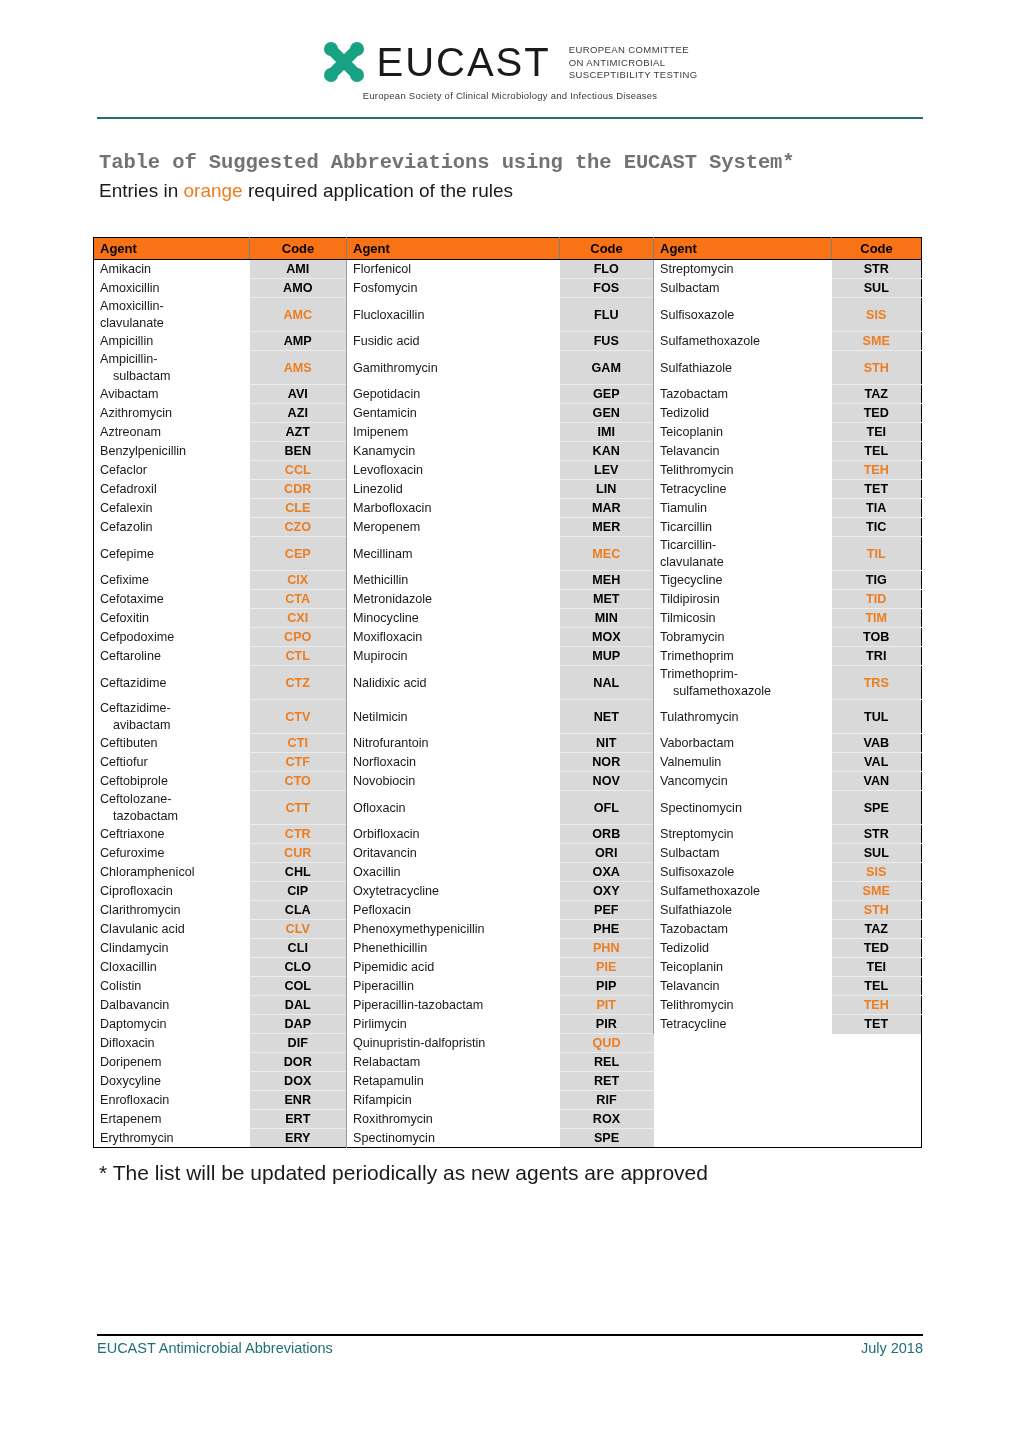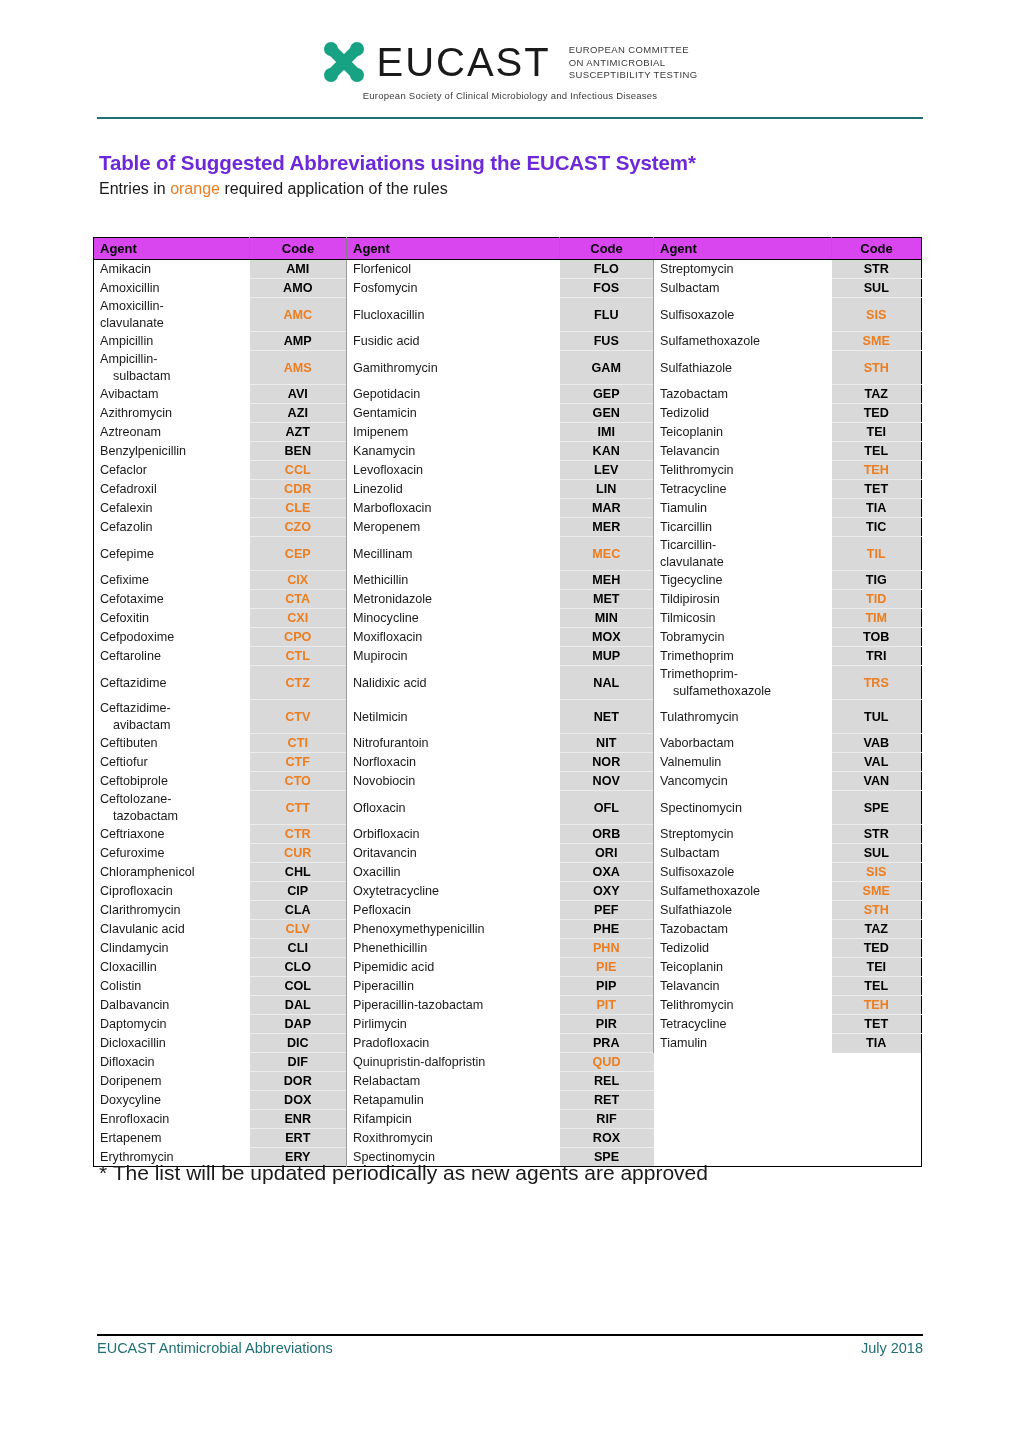--- a/index.html
+++ b/index.html
@@ -71,26 +71,27 @@
     background: #1f6f74;
   }
 
   
   .doc-title {
     position: absolute;
     left: 99px; top: 137px;
     font-size: 20.5px;
     font-weight: bold;
     letter-spacing: -0.1px;
-    color: #6d28d9;
+    color: #737373;
+    font-family: Liberation Mono, monospace;
   }
   .doc-subtitle {
     position: absolute;
     left: 99px; top: 180px;
-    font-size: 16px;
+    font-size: 19px;
     color: #1a1a1a;
   }
   .doc-subtitle .hl {
     color: #ED7D1F;
     font-weight: normal;
   }
 
   
   .abbr-table {
     position: absolute;
@@ -102,21 +103,21 @@
     border: 1.2px solid #000;
   }
   .abbr-table col.c-agent1 { width: 156px; }
   .abbr-table col.c-code1  { width: 97px; }
   .abbr-table col.c-agent2 { width: 213px; }
   .abbr-table col.c-code2  { width: 94px; }
   .abbr-table col.c-agent3 { width: 178px; }
   .abbr-table col.c-code3  { width: 90px; }
 
   .abbr-table th {
-    background: #d946ef;
+    background: #f97316;
     font-size: 13px;
     font-weight: bold;
     text-align: left;
     padding: 2px 0 2px 6px;
     border: none;
     border-bottom: 1.1px solid #000;
     height: 17px;
     line-height: 15px;
   }
   .abbr-table th.code-h {
@@ -549,28 +550,20 @@
         </tr>
         <tr>
           <td class="agent ">Daptomycin</td>
           <td class="code black">DAP</td>
           <td class="agent div-left">Pirlimycin</td>
           <td class="code black">PIR</td>
           <td class="agent div-left">Tetracycline</td>
           <td class="code black">TET</td>
         </tr>
         <tr>
-          <td class="agent ">Dicloxacillin</td>
-          <td class="code black">DIC</td>
-          <td class="agent div-left">Pradofloxacin</td>
-          <td class="code black">PRA</td>
-          <td class="agent div-left">Tiamulin</td>
-          <td class="code black">TIA</td>
-        </tr>
-        <tr>
           <td class="agent ">Difloxacin</td>
           <td class="code black">DIF</td>
           <td class="agent div-left">Quinupristin-dalfopristin</td>
           <td class="code orange">QUD</td>
           <td class="empty-cell">&nbsp;</td>
           <td class="empty-cell">&nbsp;</td>
         </tr>
         <tr>
           <td class="agent ">Doripenem</td>
           <td class="code black">DOR</td>

